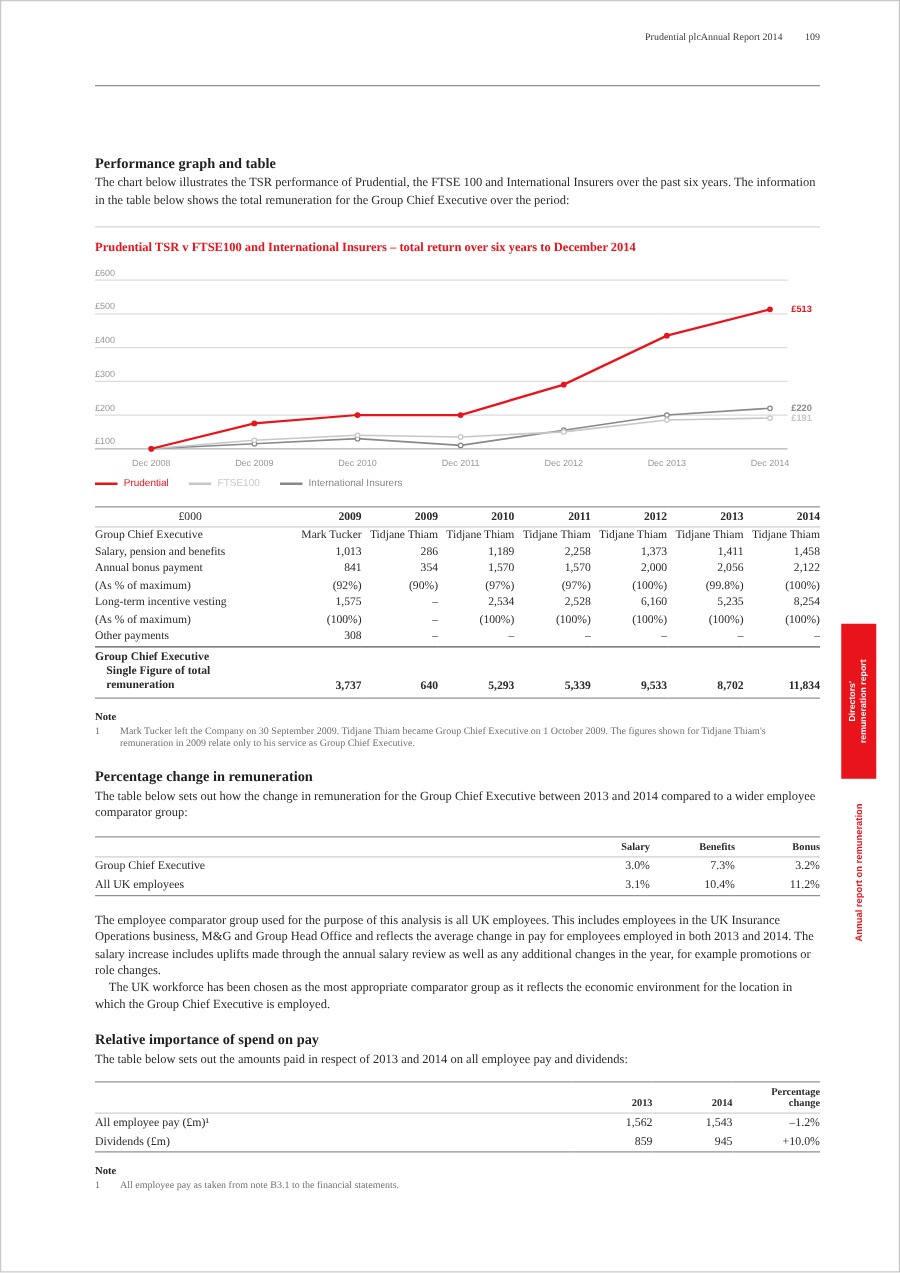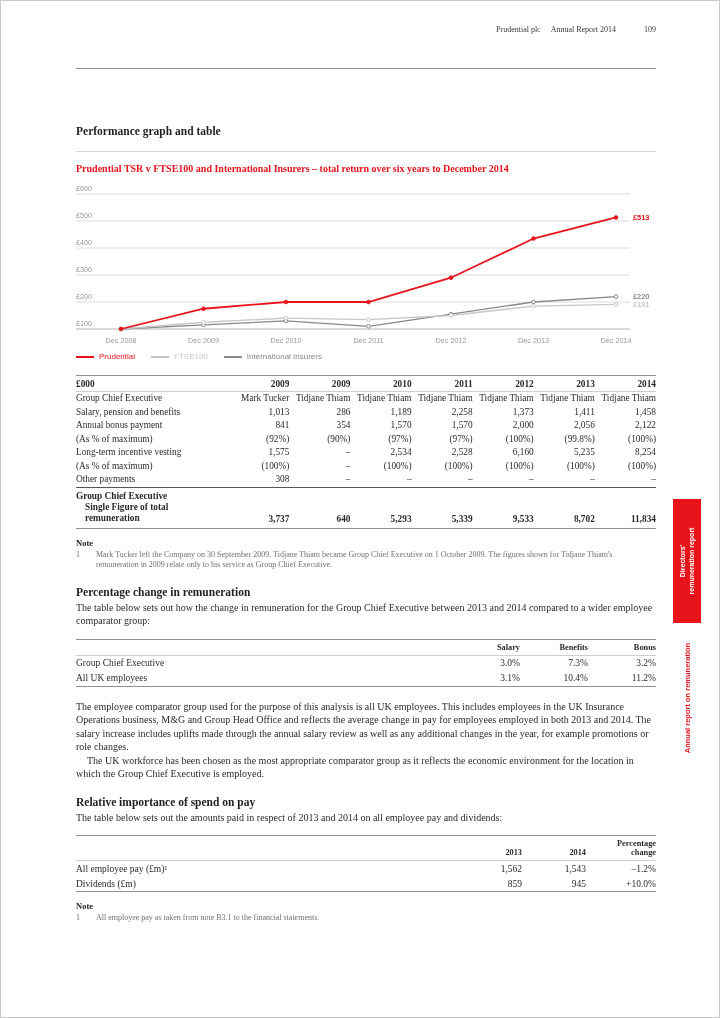--- a/index.html
+++ b/index.html
@@ -2,21 +2,21 @@
 <html><head>
 <meta charset="utf-8">
 <style>
   html,body{margin:0;padding:0}
   body{width:720px;height:1018px;position:relative;background:#fff;
        font-family:"Liberation Serif",serif;color:#2a2a2a;overflow:hidden}
   .page{position:absolute;inset:0;border:1px solid #c9c9c9;background:#fff}
   .content{position:absolute;left:75px;top:0;width:580px}
 
   .header{display:flex;justify-content:flex-end;align-items:baseline;
-          padding-top:24px;font-size:8px;color:#3a3a3a;gap:10px}
+          padding-top:24px;font-size:8px;color:#3a3a3a;}
   .header .pagenum{margin-left:18px}
   .toprule{border-top:1px solid #8f9092;margin-top:34px}
 
   h2{font-size:11.5px;font-weight:bold;color:#1f1f1f;margin:0}
   .h-first{margin-top:56px}
   .h-mid{margin-top:15px}
   .intro,.body-par{font-size:10px;line-height:13.5px;margin:3px 0 0 0;color:#2a2a2a}
   .body-par{margin-top:13px}
   .indent-par{margin-top:0;text-indent:11px}
 
@@ -26,21 +26,21 @@
   .legend{display:flex;gap:16px;margin-top:2px;font-size:8px;align-items:center;
           font-family:"Liberation Sans",sans-serif}
   .leg-item{display:flex;align-items:center}
   .sw{display:inline-block;width:18px;height:2px;margin-right:5px}
 
   table{width:100%;border-collapse:collapse}
   .t1{margin-top:14px;font-size:9.3px;border-top:1px solid #909295;border-bottom:1px solid #909295}
   .t1 col.c-label{width:152px}
   .t1 col.c-num{width:61px}
   .t1 thead th{font-weight:bold;text-align:right;padding:3px 0 2px 6px;border-bottom:1px solid #cfcfcf}
-  .t1 thead th.unit{text-align:left;font-weight:bold;padding-left:0}
+  .t1 thead th.unit{text-align:center;font-weight:normal;padding-left:0}
   .t1 tbody td{text-align:right;padding:1px 0 1px 6px;line-height:11.5px}
   .t1 .lbl{text-align:left;padding-left:0}
   .t1 tfoot td{border-top:1px solid #55575a;padding:3px 0 4px 6px;vertical-align:bottom;
                text-align:right;font-weight:bold}
   .t1 tfoot td.lbl{padding-left:0}
   .t1 tfoot .line{line-height:11px}
   .t1 tfoot .line.ind{padding-left:9px}
 
   .note{margin-top:9px}
   .note-title{font-size:8.5px;font-weight:bold;color:#1f1f1f}
@@ -70,20 +70,21 @@
   <div class="content">
 
     <div class="header">
       <span>Prudential plc</span>
       <span>Annual Report 2014</span>
       <span class="pagenum">109</span>
     </div>
     <div class="toprule"></div>
 
     <h2 class="h-first">Performance graph and table</h2>
+    <p class="intro">The chart below illustrates the TSR performance of Prudential, the FTSE 100 and International Insurers over the past six years. The information in the table below shows the total remuneration for the Group Chief Executive over the period:</p>
 
     <div class="chart-block">
       <div class="chart-title" id="chart-title" style="color: rgb(232, 19, 27);">Prudential TSR v FTSE100 and International Insurers – total return over six years to December 2014</div>
       <svg id="tsr-chart" width="580" height="168" viewBox="0 0 580 168">
           <line x1="0" y1="12" x2="554" y2="12" stroke="#dcdcdd" stroke-width="1"></line>
           <text x="0" y="8.5" fill="#97989b" font-size="7.2" text-anchor="start" font-family="Liberation Sans, sans-serif" font-weight="normal">£600</text>
           <line x1="0" y1="39" x2="554" y2="39" stroke="#dcdcdd" stroke-width="1"></line>
           <text x="0" y="35.5" fill="#97989b" font-size="7.2" text-anchor="start" font-family="Liberation Sans, sans-serif" font-weight="normal">£500</text>
           <line x1="0" y1="66" x2="554" y2="66" stroke="#dcdcdd" stroke-width="1"></line>
           <text x="0" y="62.5" fill="#97989b" font-size="7.2" text-anchor="start" font-family="Liberation Sans, sans-serif" font-weight="normal">£400</text>

